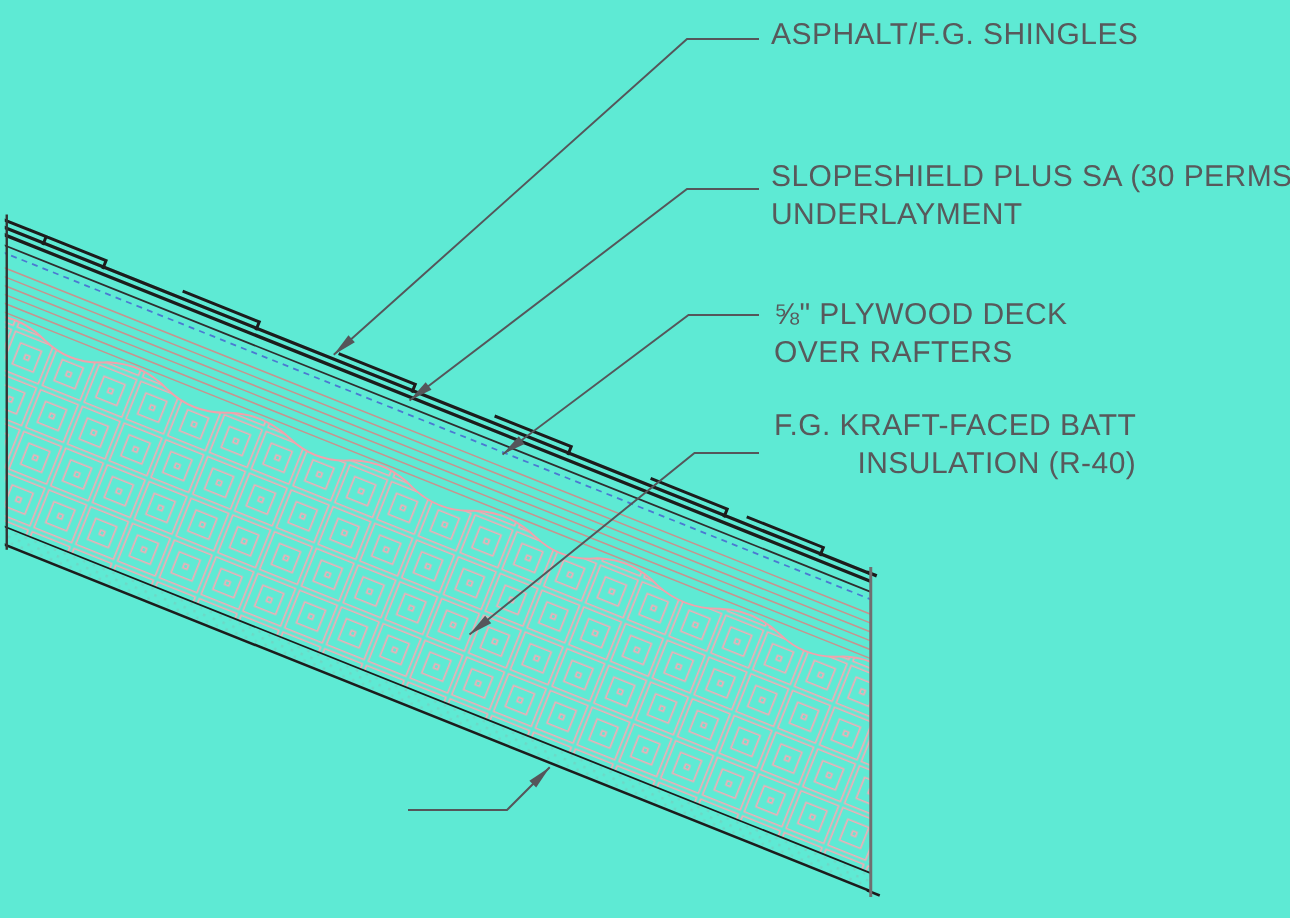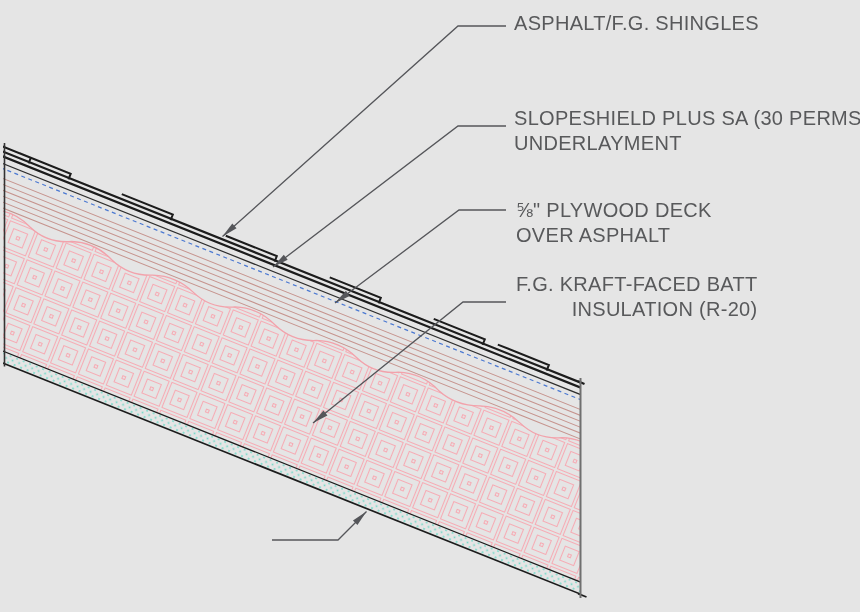--- a/index.html
+++ b/index.html
@@ -1,19 +1,19 @@
 <!DOCTYPE html>
 <html><head>
 <meta charset="utf-8">
 <style>
   html,body{margin:0;padding:0;background:#ffffff;}
   .canvas{
     position:relative;
     width:860px;height:612px;
-    background:#e5e5e5;
+    background:#5eead4;
     font-family:"Liberation Sans","DejaVu Sans",sans-serif;
     overflow:hidden;
   }
   svg.detail{position:absolute;left:0;top:0;}
   .callout{
     position:absolute;
     color:#58595b;
     font-size:20px;
     line-height:25px;
     letter-spacing:.015em;
@@ -96,22 +96,22 @@
     <span>ASPHALT/F.G. SHINGLES</span>
   </div>
 
   <div class="callout" style="left:514px;top:106px;">
     <span>SLOPESHIELD PLUS SA (30 PERMS)</span>
     <span>UNDERLAYMENT</span>
   </div>
 
   <div class="callout" style="left:516px;top:198px;">
     <span>⅝" PLYWOOD DECK</span>
-    <span>OVER ASPHALT</span>
+    <span>OVER RAFTERS</span>
   </div>
 
   <div class="callout" style="left:516px;top:272px;text-align:right;">
     <span>F.G. KRAFT-FACED BATT</span>
-    <span>INSULATION (R-20)</span>
+    <span>INSULATION (R-40)</span>
   </div>
 
 
 </div>
 
 </body></html>

